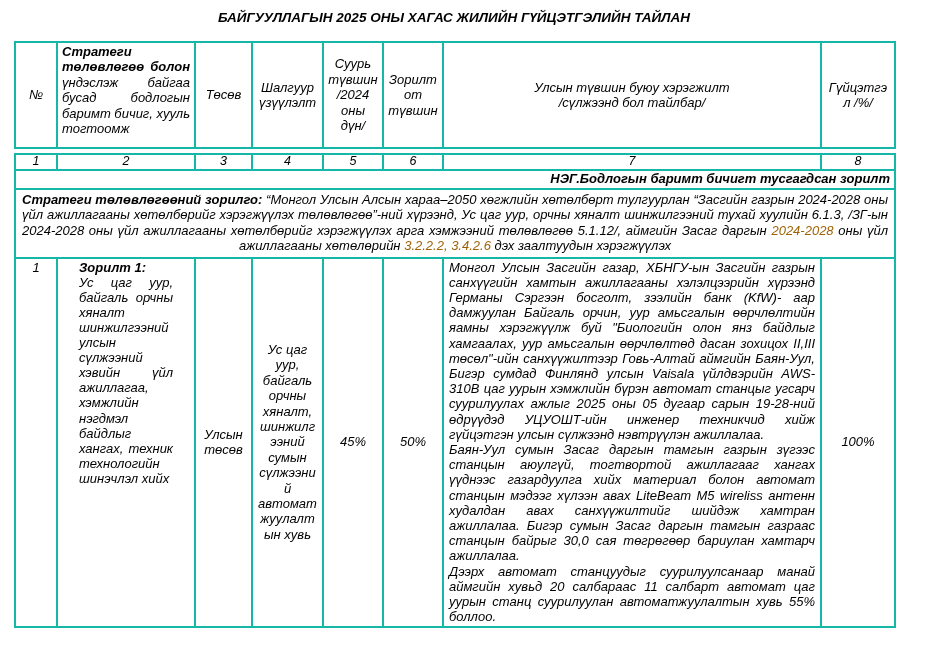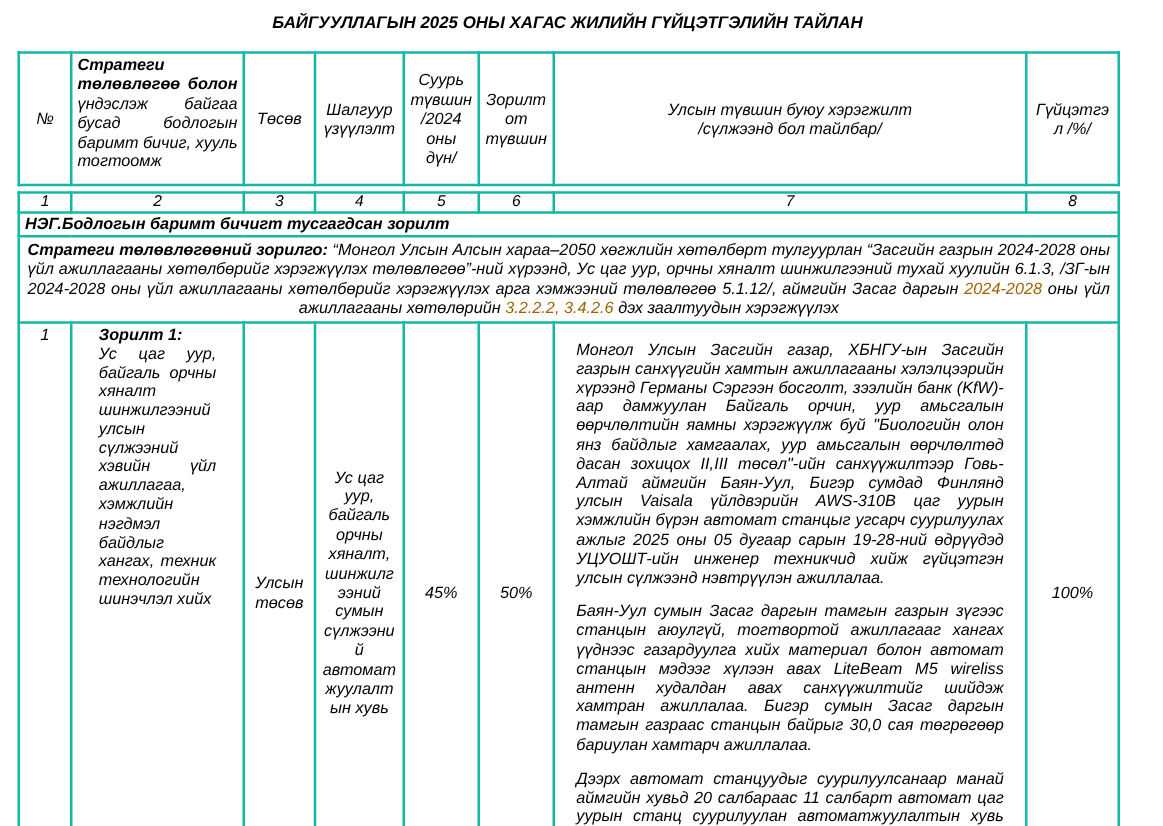--- a/index.html
+++ b/index.html
@@ -45,42 +45,42 @@
   .body-table { margin-top: 4px; }
 
   .numrow td {
     text-align: center;
     font-size: 12.5px;
     line-height: 13px;
     height: 14px;
     padding: 0 2px;
   }
   .section-cell {
-    text-align: left;
+    text-align: right;
     font-weight: bold;
     height: 17px;
     line-height: 16px;
     padding: 0 4px;
     margin-top: 28px;
   }
   .strategy-cell {
     text-align: justify;
     text-align-last: center;
     padding: 2px 6px 3px 6px;
     line-height: 15.4px;
   }
   .muted { color: #a16207; }
 
   .datarow td.v-top { vertical-align: top; }
   .datarow td.v-mid { vertical-align: middle; }
   .c-center { text-align: center; }
   .goal-cell { text-align: justify; line-height: 15.1px; padding: 1px 21px; }
   .goal-label { font-weight: bold; }
   .result-cell { text-align: justify; line-height: 15.2px; padding: 1px 5px; }
-  .result-cell p { margin: 12px; text-align: justify; }
+  .result-cell p { margin: 0; text-align: justify; }
 </style>
 </head>
 <body>
 
 <div class="page">
   <div class="content">
 
     <div class="doc-title">БАЙГУУЛЛАГЫН 2025 ОНЫ ХАГАС ЖИЛИЙН ГҮЙЦЭТГЭЛИЙН ТАЙЛАН</div>
 
     <table class="header-table">

